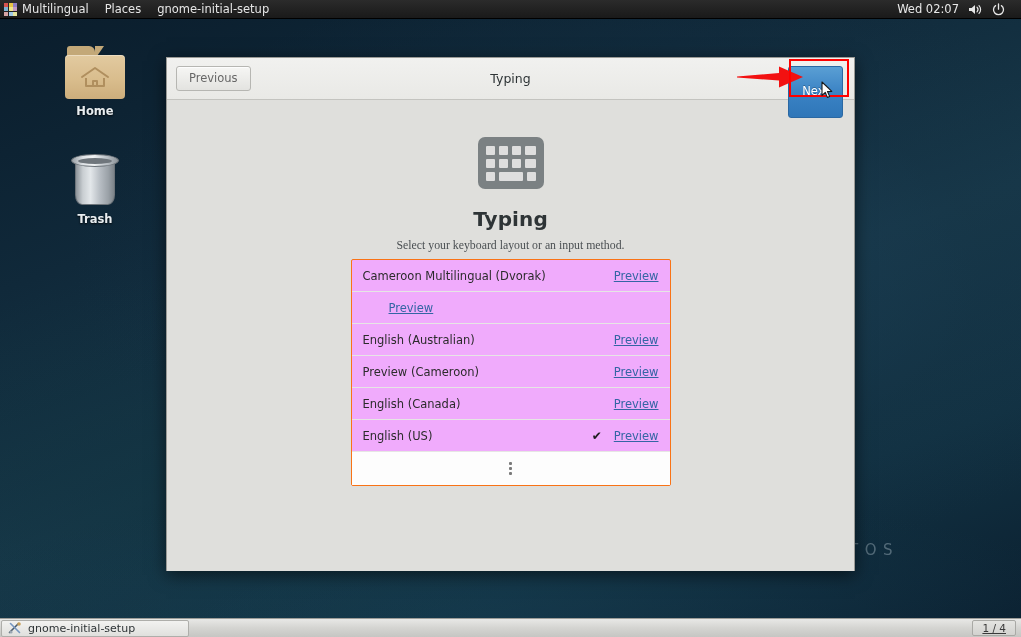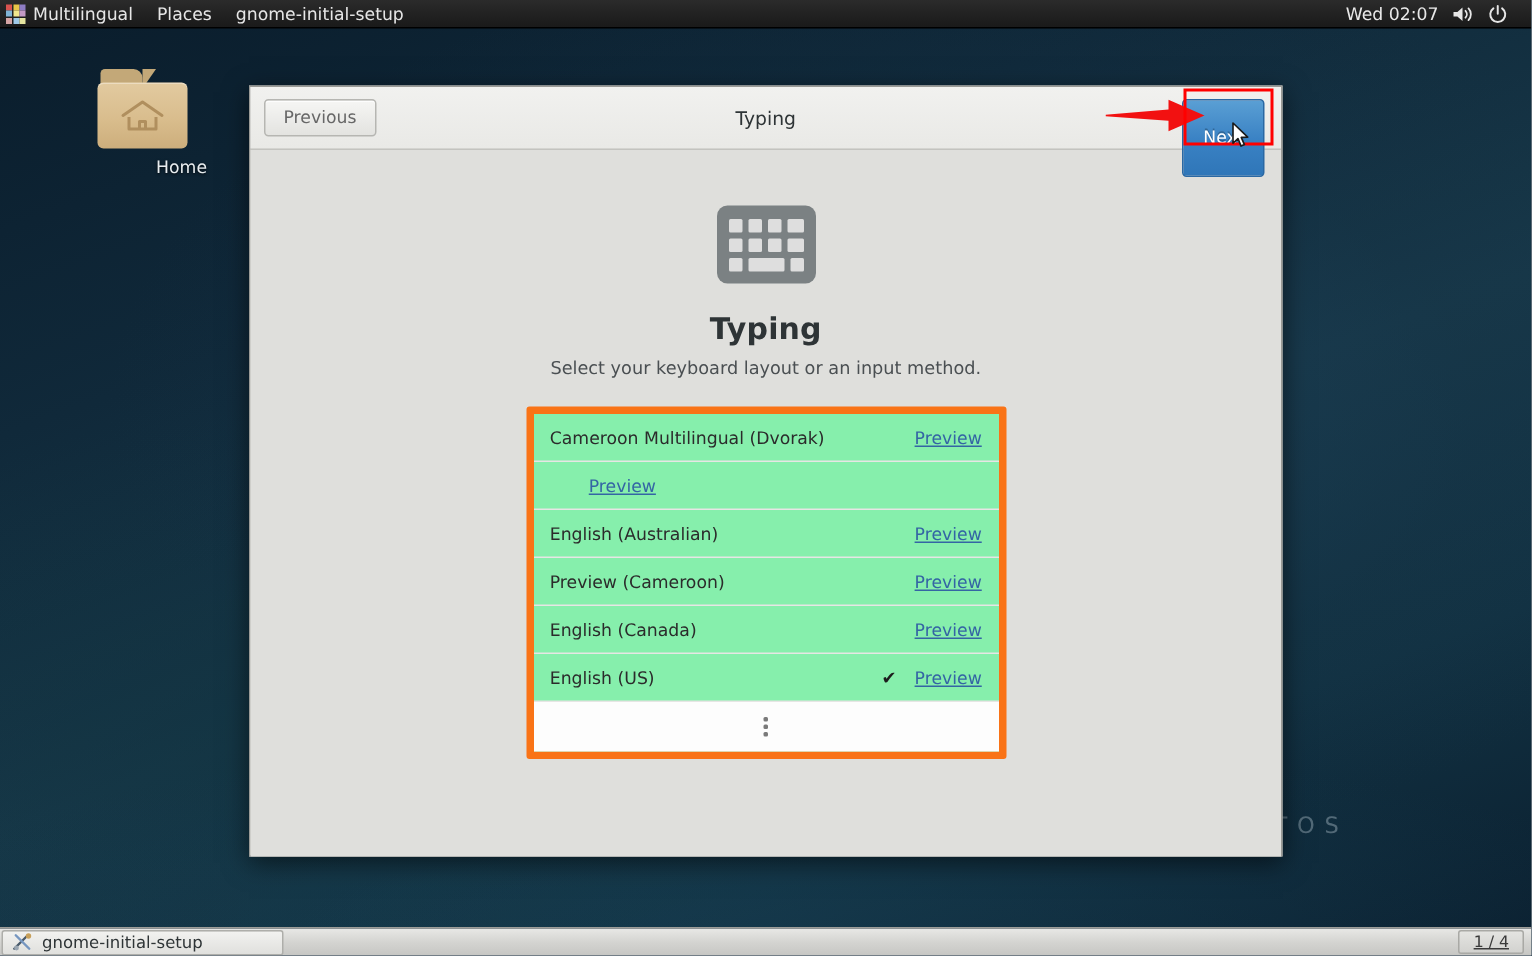--- a/index.html
+++ b/index.html
@@ -108,25 +108,26 @@
 
   .tb-clock { font-size: 11.5px; color: #e8e8e8; white-space: nowrap; }
 
   .vol-icon { width: 15px; height: 13px; position: relative; display: inline-block; }
   .power-icon { width: 13px; height: 13px; position: relative; display: inline-block; }
 
   
   .desk-icon {
     position: absolute;
     width: 86px;
-    text-align: right;
+    text-align: center;
     color: #e8edf0;
     font-size: 11.5px;
     text-shadow: 0 1px 2px rgba(0,0,0,0.85);
     cursor: default;
+    font-weight: bold;
   }
   .desk-icon .di-label { margin-top: 4px; }
 
   #icon-home { left: 52px; top: 46px; }
   #icon-trash { left: 52px; top: 152px; }
 
   .folder-ico { width: 64px; height: 54px; margin: 0 auto; position: relative; }
   .folder-back {
     position: absolute; left: 4px; top: 0;
     width: 28px; height: 13px;
@@ -292,28 +293,29 @@
   #page-title {
     font-size: 20px;
     font-weight: 700;
     color: #2e3436;
     letter-spacing: 0.1px;
     margin-bottom: 7px;
   }
   #page-subtitle {
     font-size: 11.8px;
     color: #4a4f52;
-    margin-bottom: 19px;
+    margin-bottom: 6px;
+    font-family: Liberation Serif, serif;
   }
 
   
   #layout-list {
     width: 320px;
-    background: #86efac;
-    border: 5px solid #f97316;
+    background: #f0abfc;
+    border: 1px solid #f97316;
     border-radius: 2px;
   }
   .layout-row {
     display: flex;
     align-items: center;
     height: 32px;
     padding: 0 11px;
     border-bottom: 1px solid #e6e6e4;
     font-size: 11.5px;
     color: #2b2b2b;
@@ -450,20 +452,27 @@
         <svg class="house-glyph" viewBox="0 0 30 24">
           <path d="M2 12 L15 3 L28 12" stroke="#b08f5e" stroke-width="2" fill="none" stroke-linecap="round" stroke-linejoin="round"></path>
           <path d="M6 13 v8 h18 v-8" stroke="#b08f5e" stroke-width="2" fill="none" stroke-linejoin="round"></path>
           <path d="M13 21 v-5 h4 v5" stroke="#b08f5e" stroke-width="2" fill="none" stroke-linejoin="round"></path>
         </svg>
       </div>
     </div>
     <div class="di-label">Home</div>
   </div>
 
+  <div class="desk-icon" id="icon-trash">
+    <div class="trash-ico">
+      <div class="trash-body"></div>
+      <div class="trash-lip"></div>
+    </div>
+    <div class="di-label">Trash</div>
+  </div>
 
   <div id="setup-window">
 
     <div id="win-header">
       <button class="btn" id="btn-previous">Previous</button>
 
       <div id="win-title">Typing</div>
 
       <svg id="red-arrow" viewBox="0 0 68 24">
         <path d="M0 11.5 L42 8 L42 1.5 L66 12 L42 22.5 L42 15.5 L0 12.5 Z" fill="#f21111"></path>

